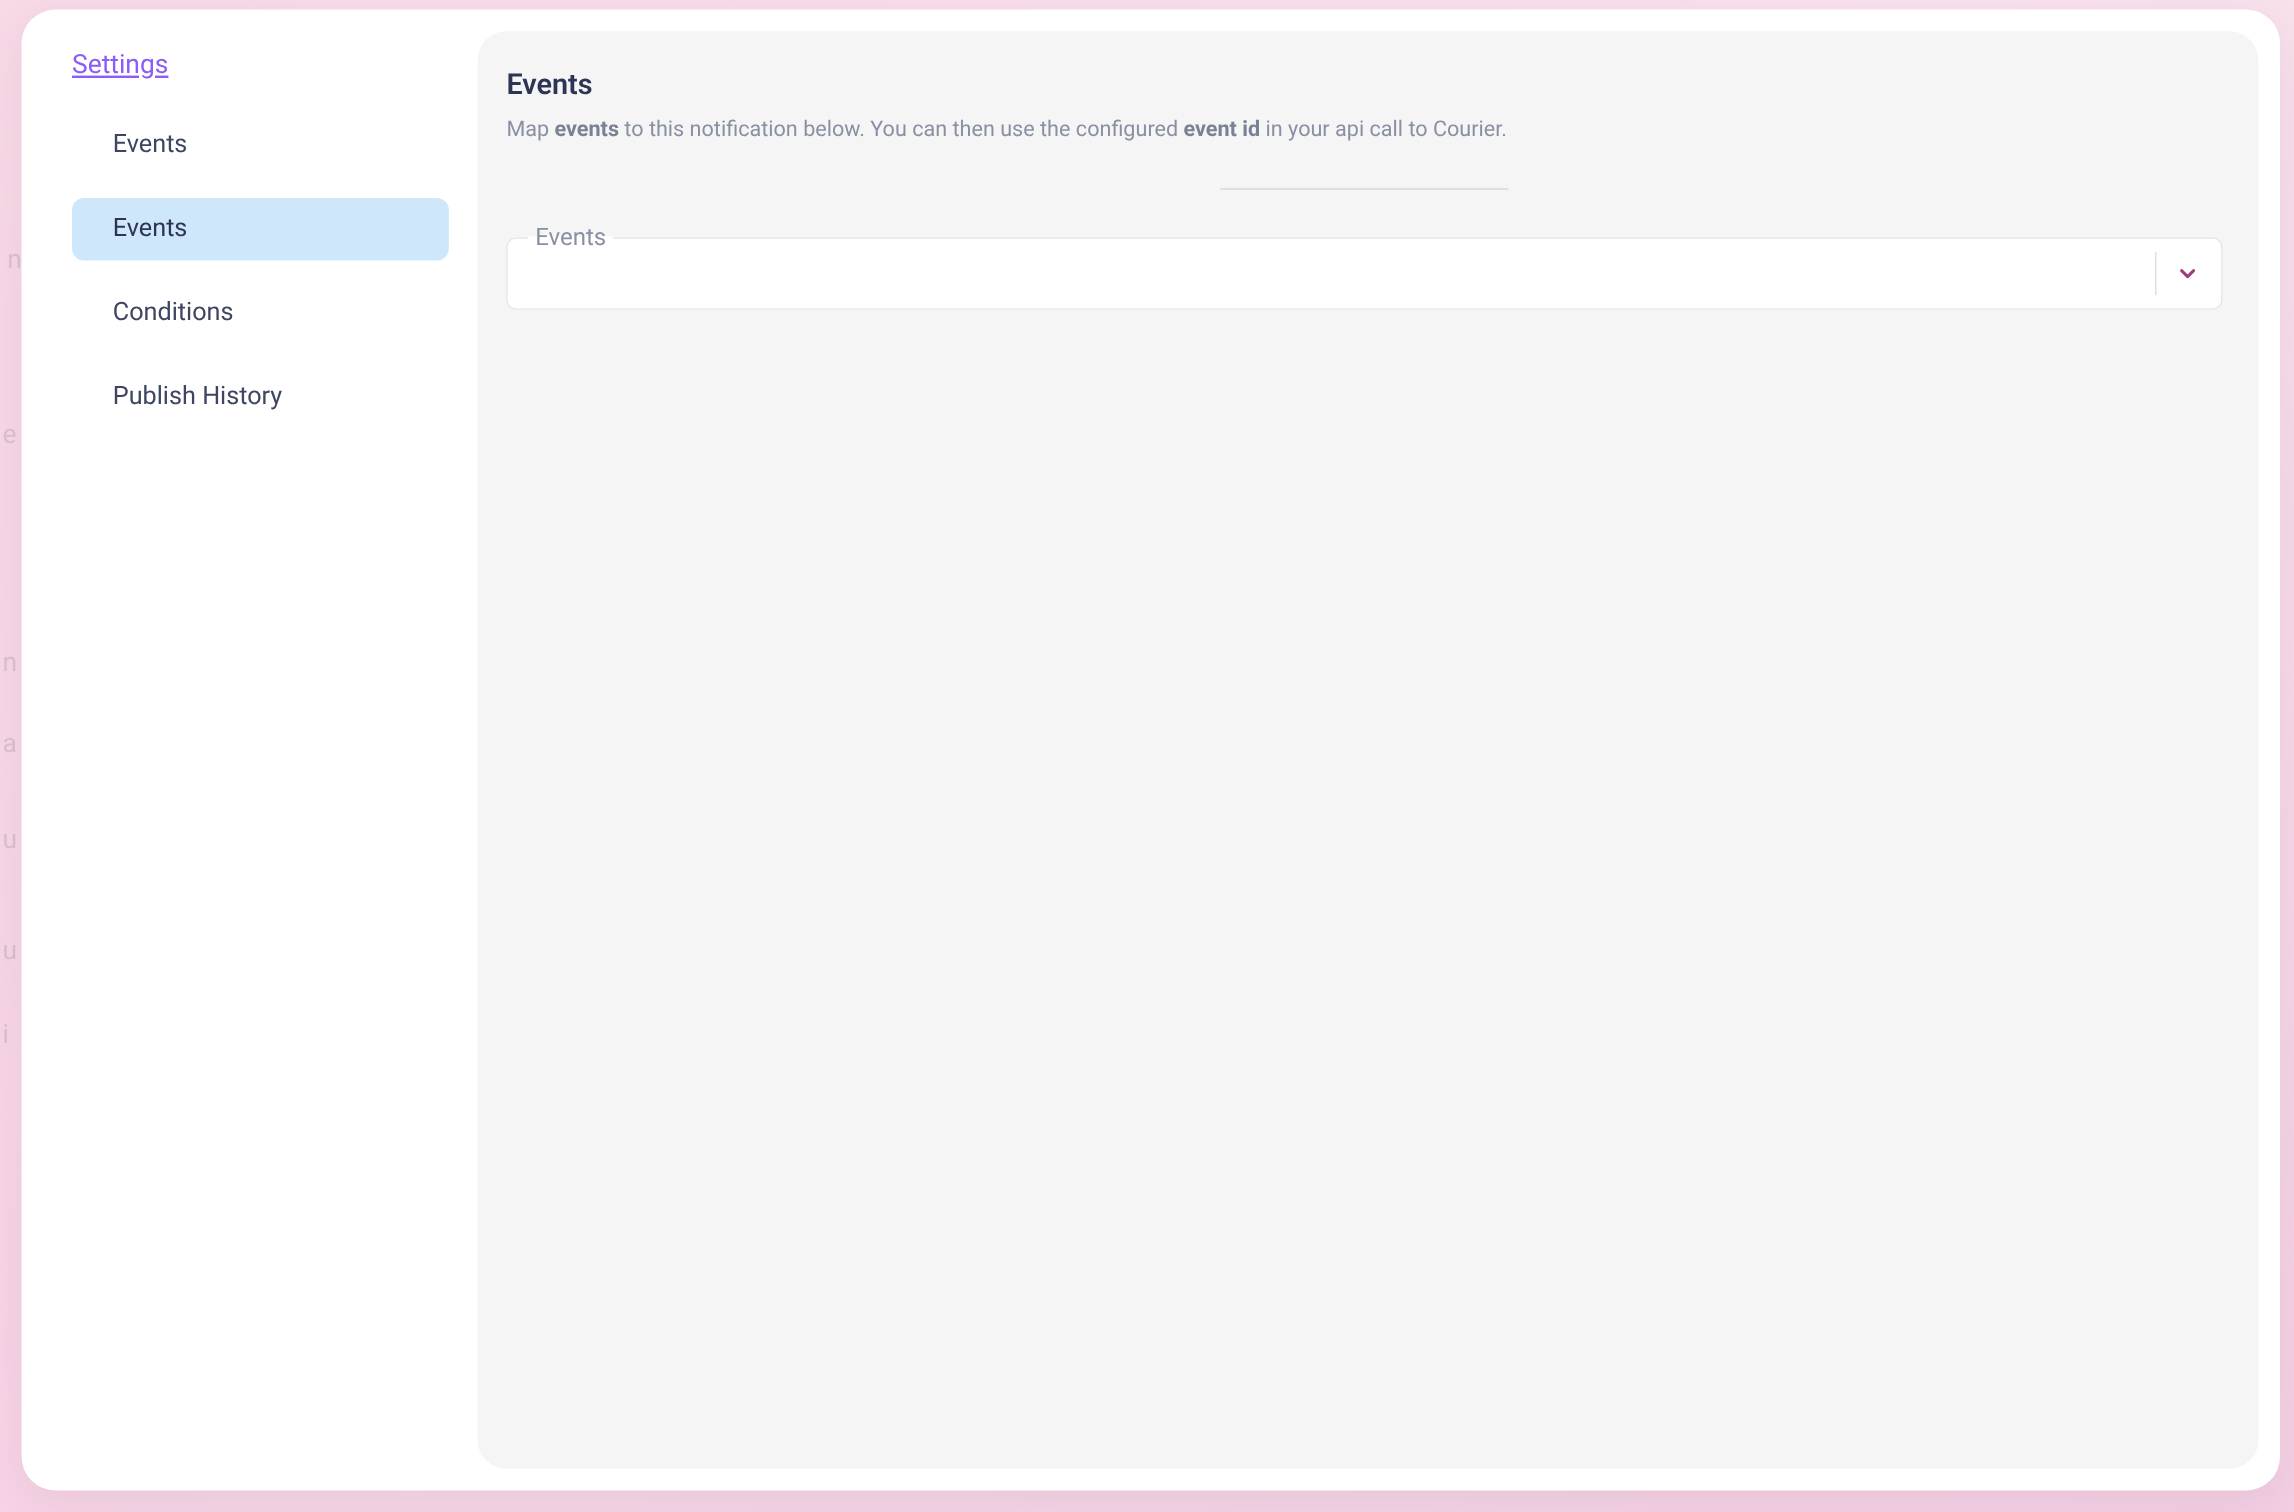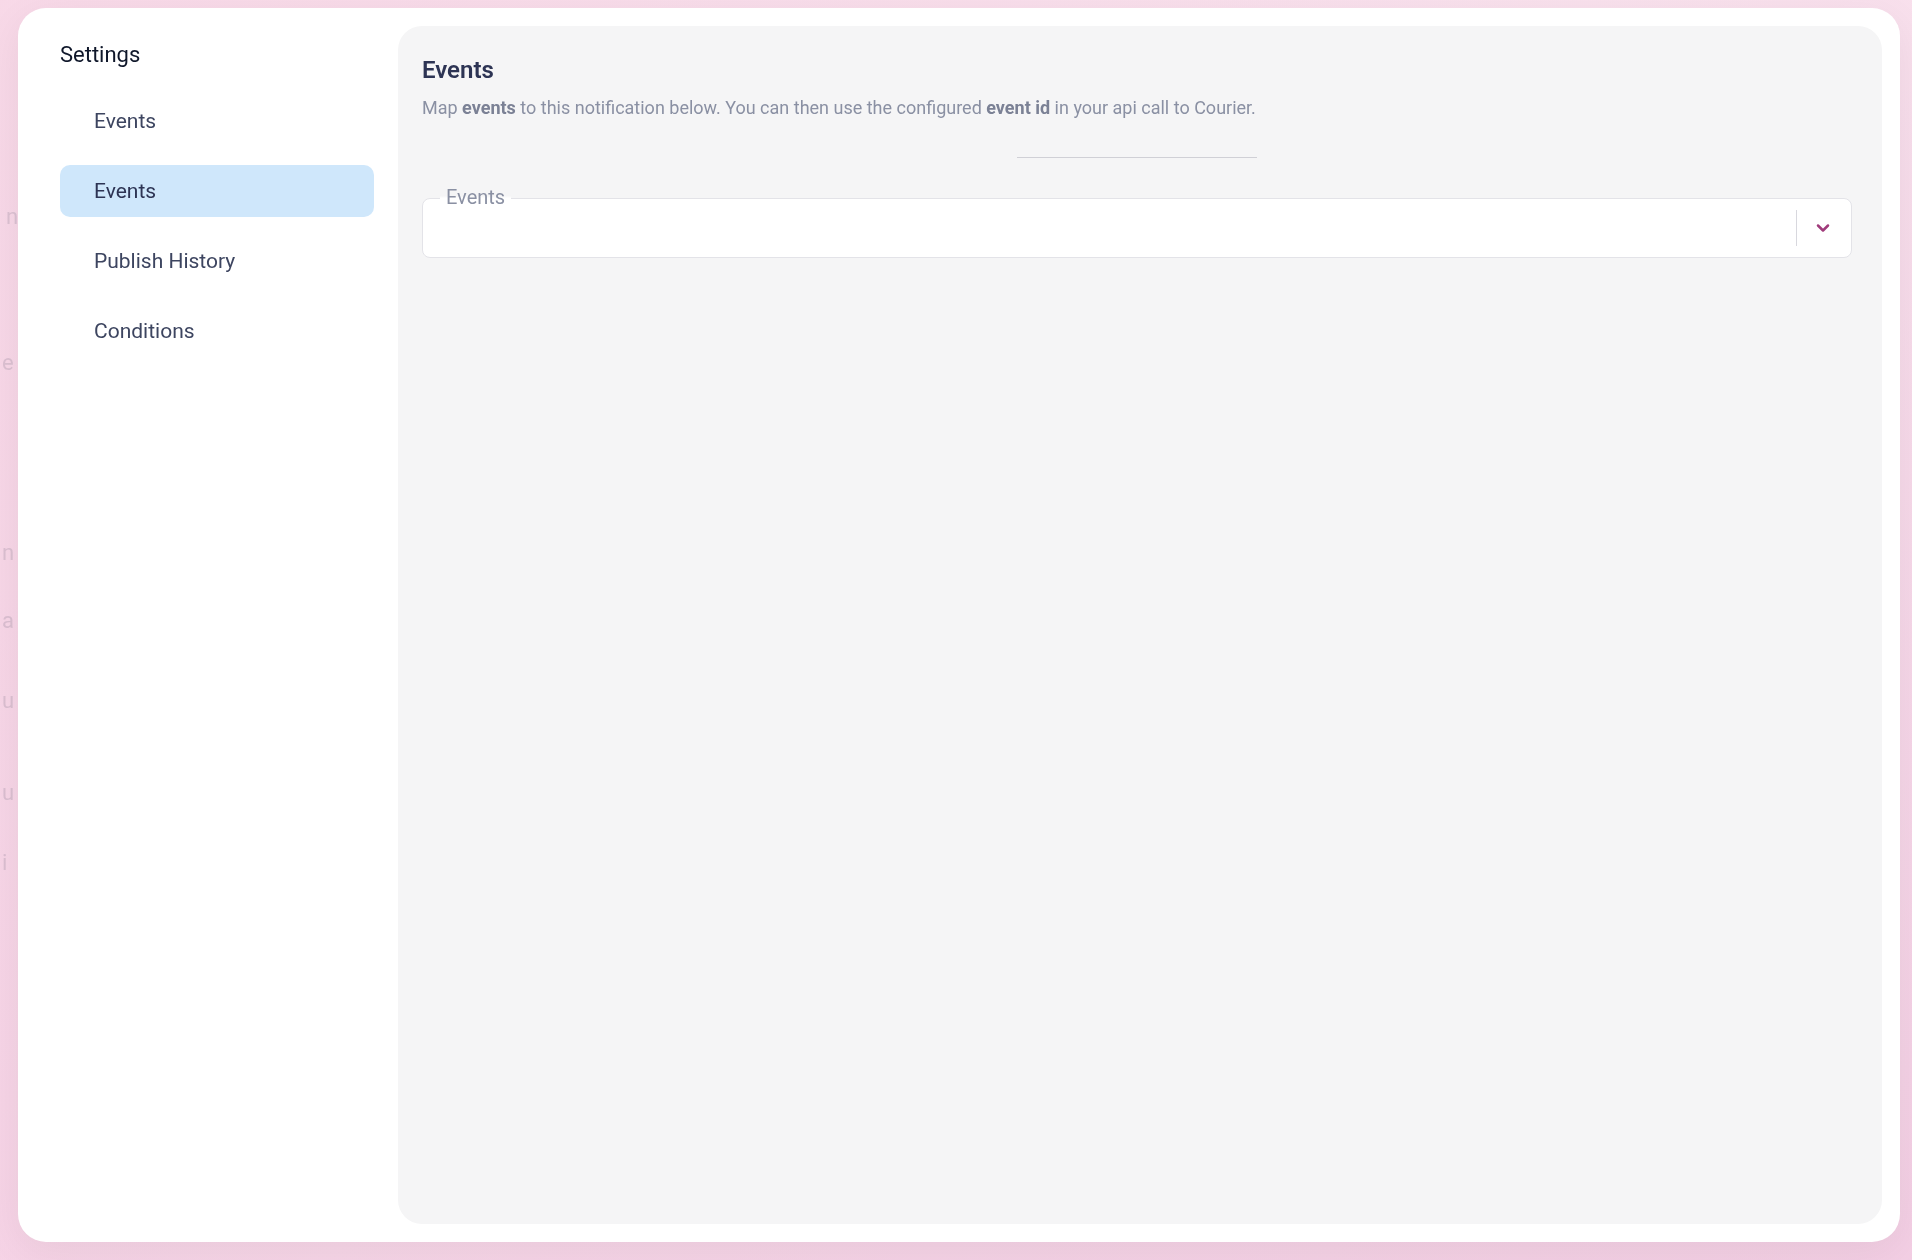--- a/index.html
+++ b/index.html
@@ -39,22 +39,23 @@
   }
   .sidebar-title {
     font-size: 30px;
     font-weight: 700;
     color: #2d3454;
     letter-spacing: -0.01em;
   }
   .sidebar-subtitle {
     font-size: 22px;
     font-weight: 400;
-    color: #0f172a;
+    color: #8b5cf6;
     margin-top: 2px;
+    text-decoration: underline;
   }
   .nav {
     margin-top: 28px;
     display: flex;
     flex-direction: column;
     gap: 4px;
   }
   .nav-item {
     padding: 14px 18px 14px 34px;
     font-size: 21px;
@@ -157,22 +158,22 @@
   <span class="backdrop-text" style="top:850px; left:2px;">i</span>
 </div>
 
 <div class="modal">
 
   <aside class="sidebar">
     <div class="sidebar-subtitle">Settings</div>
     <nav class="nav">
       <div class="nav-item">Events</div>
       <div class="nav-item active">Events</div>
+      <div class="nav-item">Conditions</div>
       <div class="nav-item">Publish History</div>
-      <div class="nav-item">Conditions</div>
     </nav>
   </aside>
 
   <section class="content">
     <h2 class="content-title">Events</h2>
     <p class="content-desc">
       <span>Map </span><strong>events</strong><span> to this notification below. You can then use the configured </span><strong>event id</strong><span> in your api call to Courier.</span>
     </p>
 
     <div class="divider-wrap">

